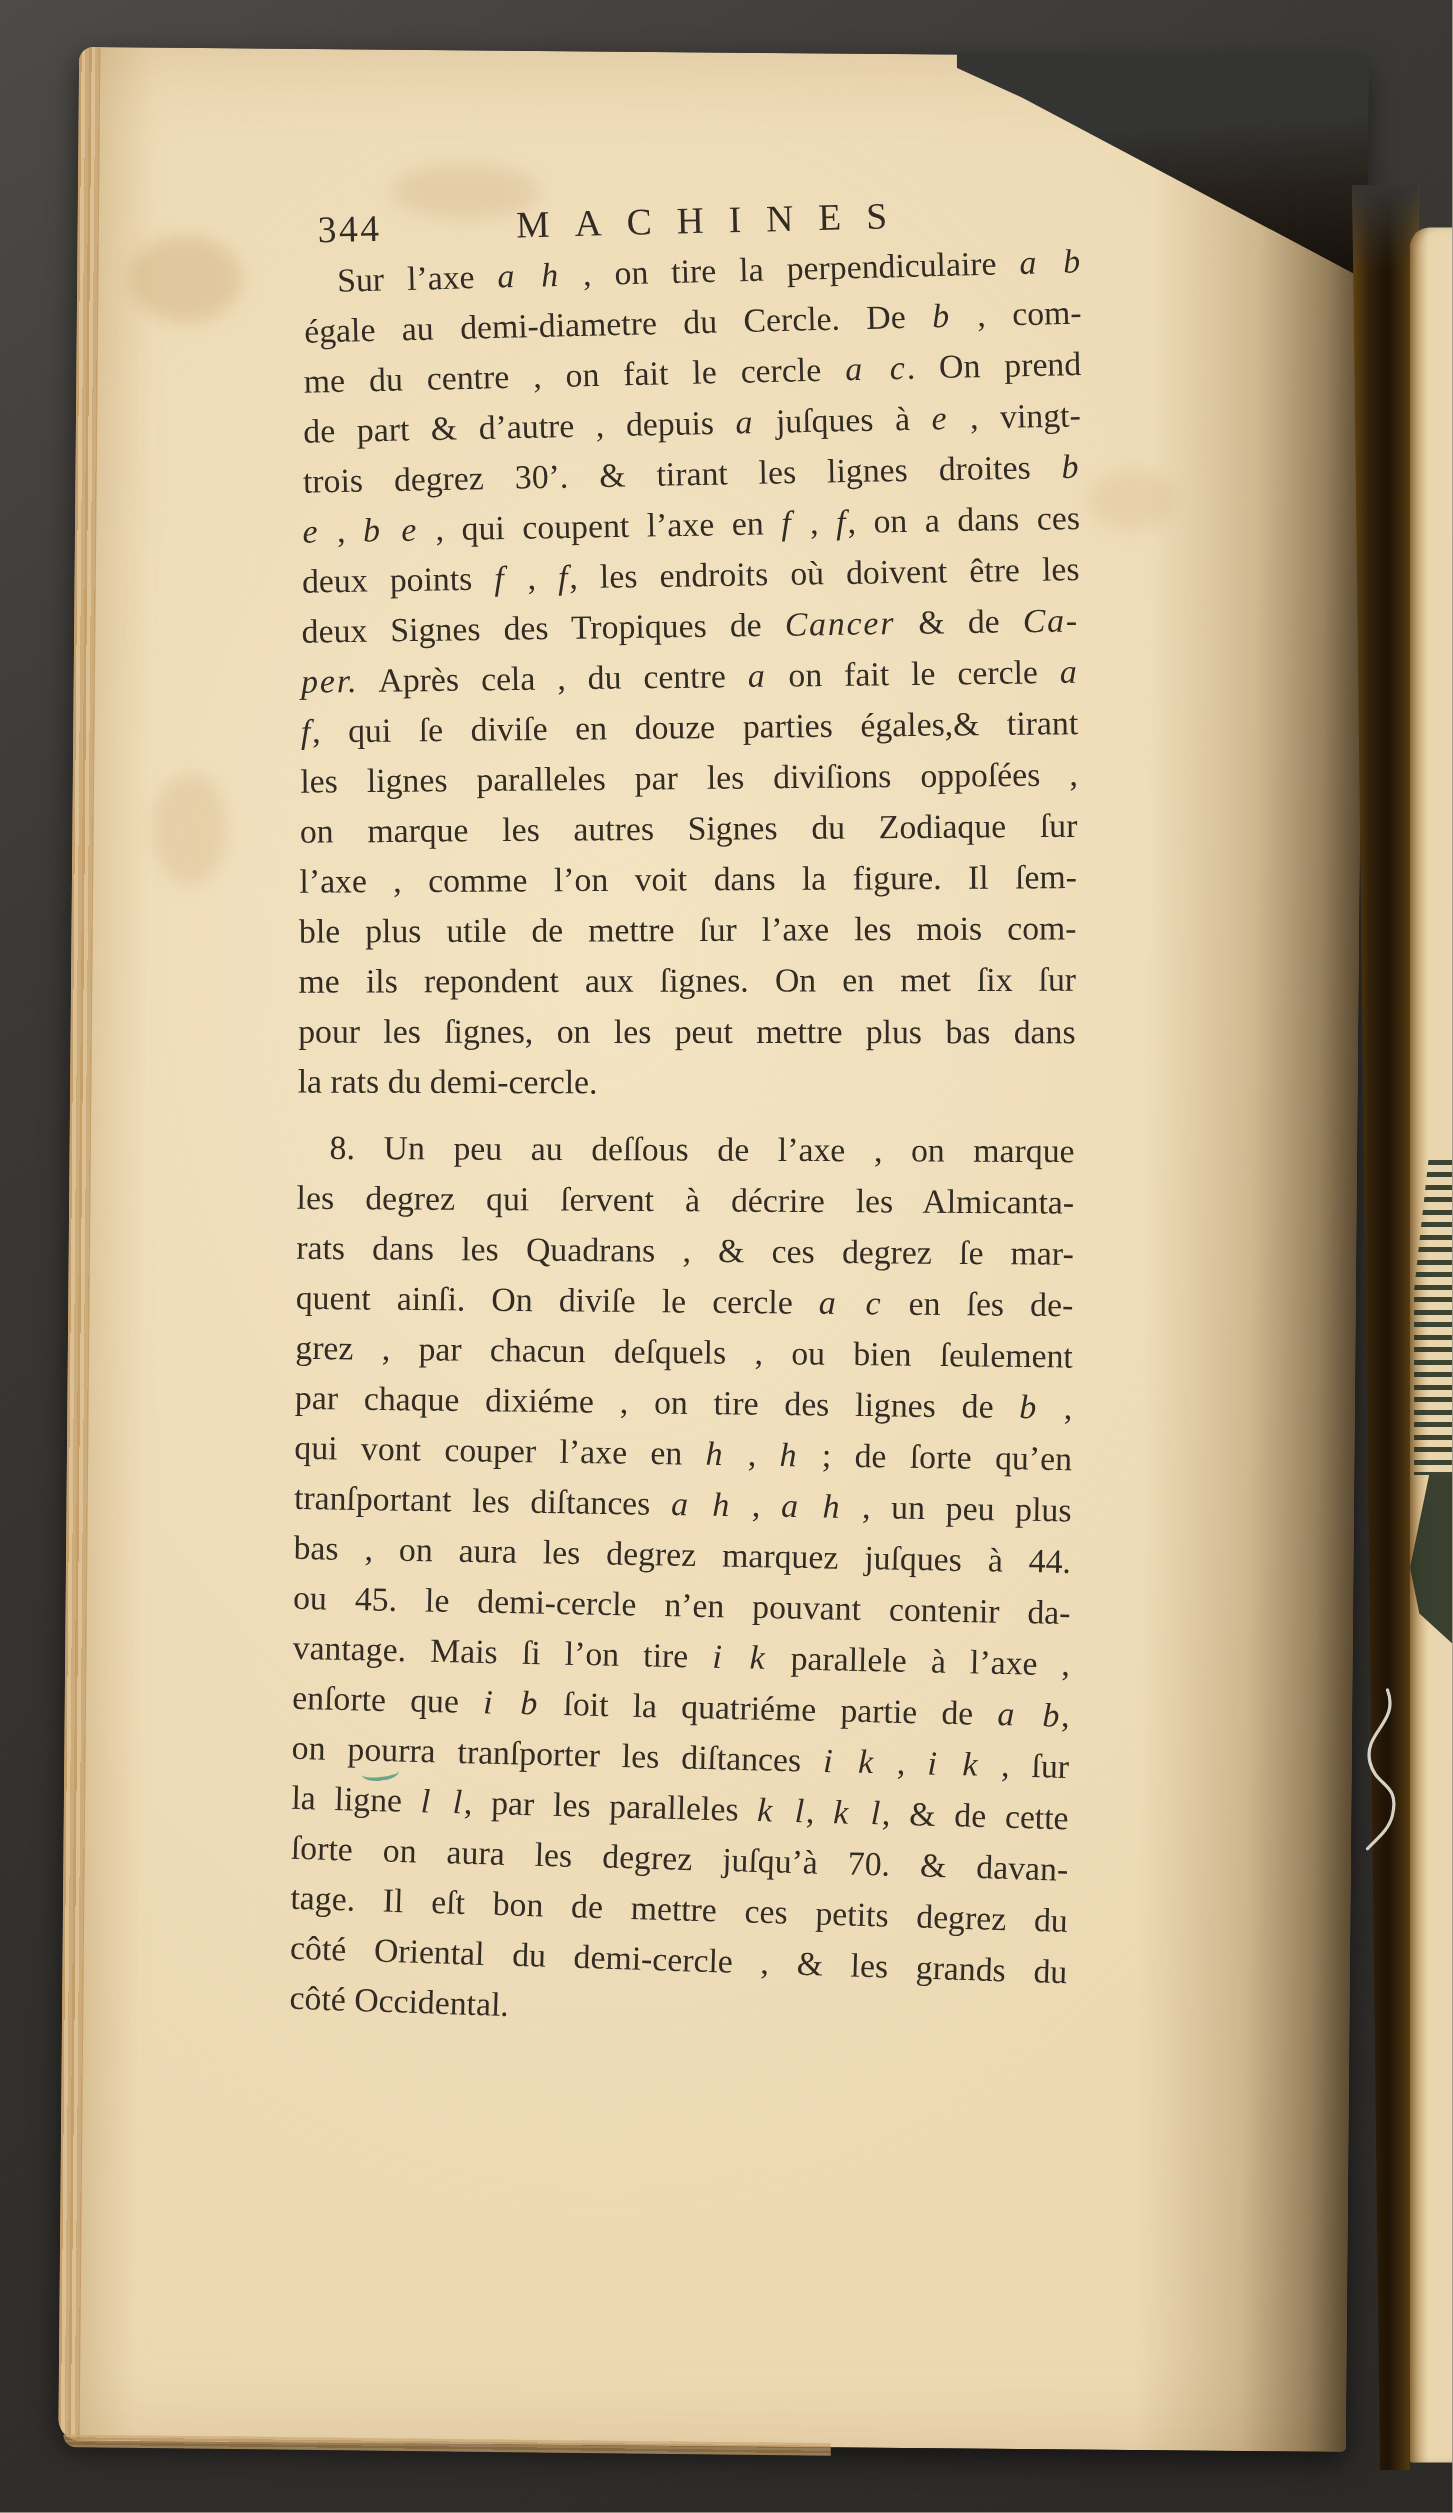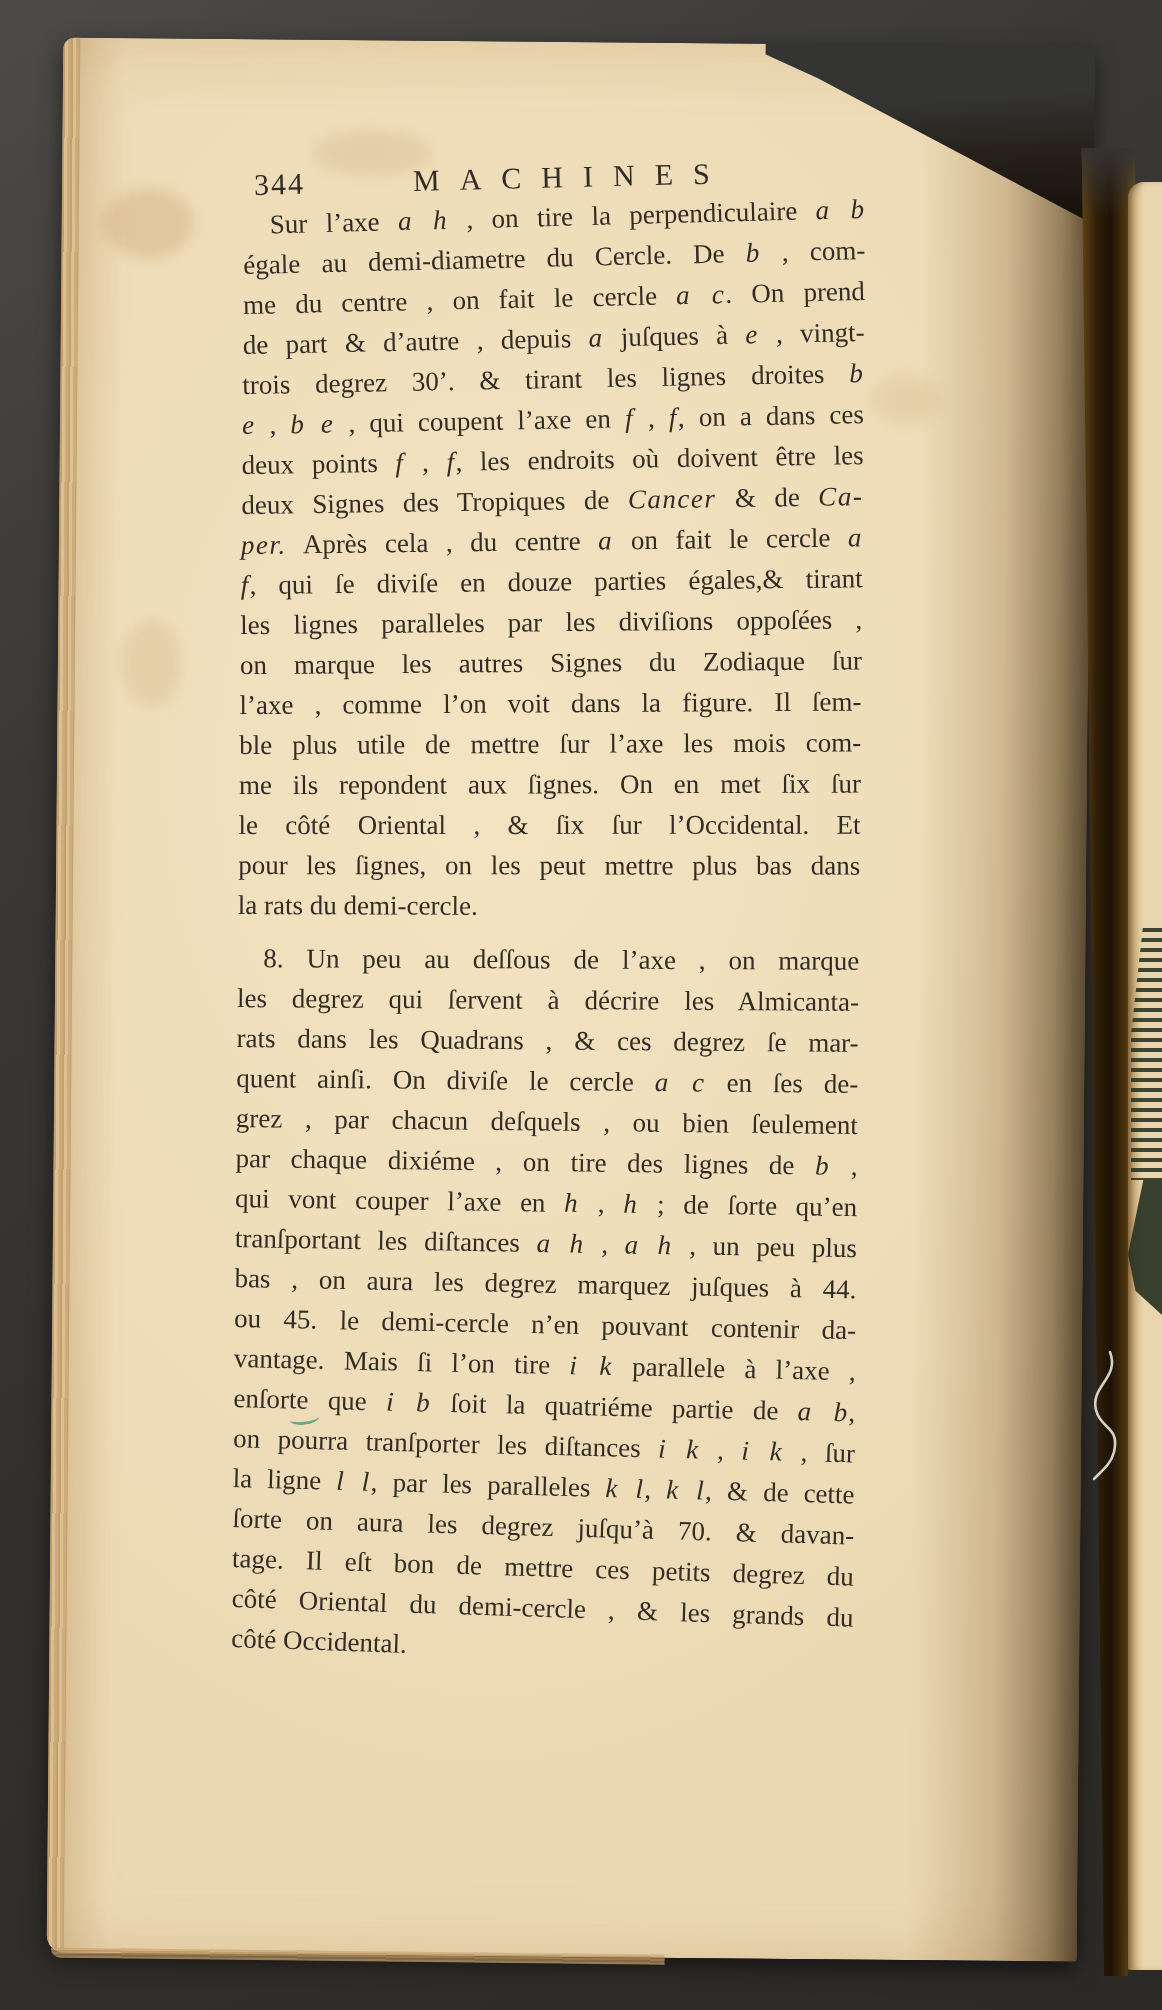--- a/index.html
+++ b/index.html
@@ -130,21 +130,20 @@
           <div class="tline" style="transform: rotate(-1.51deg);"><span class="it">e</span><span> , </span><span class="it">b e</span><span> , qui coupent l’axe en </span><span class="it">f</span><span> , </span><span class="it">f</span><span>, on a dans ces</span></div>
           <div class="tline" style="transform: rotate(-1.42deg);"><span>deux points </span><span class="it">f</span><span> , </span><span class="it">f</span><span>, les endroits où doivent être les</span></div>
           <div class="tline" style="transform: rotate(-1.32deg);"><span>deux Signes des Tropiques de </span><span class="it">Cancer</span><span> &amp; de </span><span class="it">Ca-</span></div>
           <div class="tline" style="transform: rotate(-1.22deg);"><span class="it">per.</span><span>  Après cela , du centre </span><span class="it">a</span><span> on fait le cercle </span><span class="it">a</span></div>
           <div class="tline" style="transform: rotate(-1.13deg);"><span class="it">f</span><span>, qui ſe diviſe en douze parties égales,&amp; tirant</span></div>
           <div class="tline" style="transform: rotate(-1.03deg);"><span>les lignes paralleles par les diviſions oppoſées ,</span></div>
           <div class="tline" style="transform: rotate(-0.93deg);"><span>on marque les autres Signes du Zodiaque  ſur</span></div>
           <div class="tline" style="transform: rotate(-0.83deg);"><span>l’axe , comme l’on voit dans la figure.  Il ſem-</span></div>
           <div class="tline" style="transform: rotate(-0.74deg);"><span>ble plus utile de mettre ſur l’axe les mois com-</span></div>
           <div class="tline" style="transform: rotate(-0.64deg);"><span>me ils repondent aux ſignes.  On en met ſix ſur</span></div>
-          <div class="tline" style="transform: rotate(-0.54deg);"><span>le côté Oriental , &amp; ſix ſur  l’Occidental.   Et</span></div>
           <div class="tline" style="transform: rotate(-0.45deg);"><span>pour les ſignes, on les peut mettre plus bas dans</span></div>
           <div class="tline last" style="transform: rotate(-0.35deg);"><span>la rats du demi-cercle.</span></div>
         </div>
         <div class="para">
           <div class="tline indent" style="transform: rotate(-0.25deg);"><span>8.  Un peu au deſſous de l’axe ,  on marque</span></div>
           <div class="tline" style="transform: rotate(-0.15deg);"><span>les degrez qui ſervent à  décrire les Almicanta-</span></div>
           <div class="tline" style="transform: rotate(-0.06deg);"><span>rats dans les Quadrans ,  &amp; ces degrez ſe mar-</span></div>
           <div class="tline" style="transform: rotate(0.04deg);"><span>quent ainſi.  On diviſe le cercle </span><span class="it">a c</span><span> en ſes de-</span></div>
           <div class="tline" style="transform: rotate(0.14deg);"><span>grez , par chacun deſquels , ou bien ſeulement</span></div>
           <div class="tline" style="transform: rotate(0.23deg);"><span>par chaque dixiéme , on tire des lignes de </span><span class="it">b</span><span> ,</span></div>

